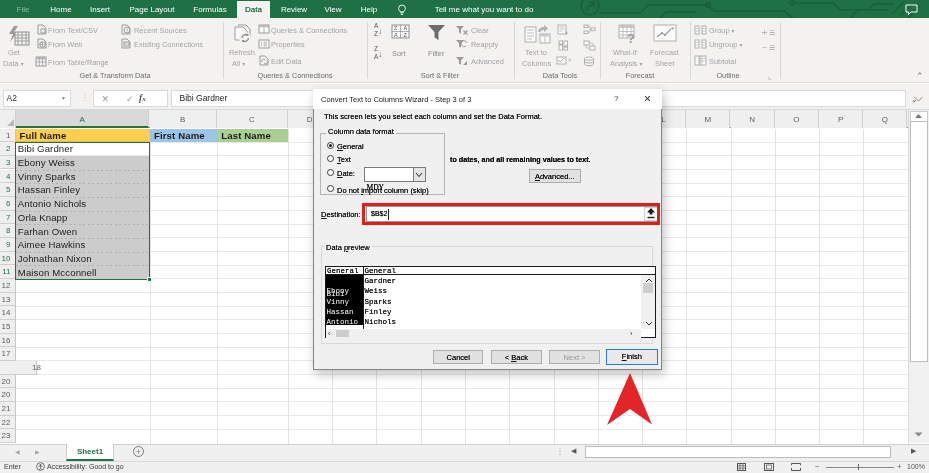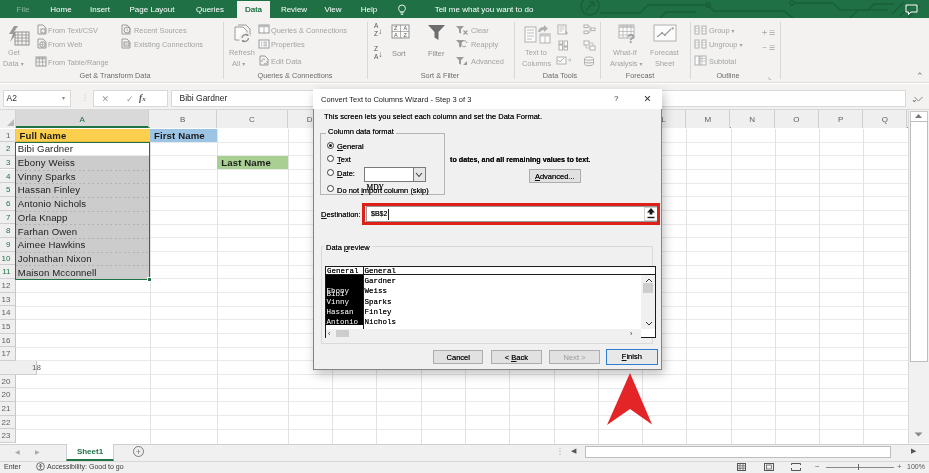--- a/index.html
+++ b/index.html
@@ -37,21 +37,21 @@
       <path d="M255 3 h38 l7 7 h28 l6-6 h20"></path>
         <circle cx="252" cy="3" r="2.2"></circle>
       <path d="M310 18 l8-8 h30"></path>
         <path d="M352 14 l12-12 M360 16 l12-12 M368 18 l12-12"></path>
     </g>
   </svg>
   <div class="tab" style="left:3px;width:40px;color:#8bb79f;">File</div>
   <div class="tab" style="left:44px;width:34px;">Home</div>
   <div class="tab" style="left:85px;width:30px;">Insert</div>
   <div class="tab" style="left:124px;width:56px;">Page Layout</div>
-  <div class="tab" style="left:188px;width:44px;">Queries</div>
+  <div class="tab" style="left:188px;width:44px;">Formulas</div>
   <div class="ab" style="left:237px;top:1px;width:33px;height:18px;background:#f3f2f1;"></div>
   <div class="tab" style="left:237px;width:33px;color:#217346;text-shadow:0 0 0.5px rgba(33,115,70,0.9);">Data</div>
   <div class="tab" style="left:276px;width:36px;">Review</div>
   <div class="tab" style="left:319px;width:28px;">View</div>
   <div class="tab" style="left:355px;width:28px;">Help</div>
   <svg class="ab" style="left:397px;top:3.5px;" width="10" height="12" viewBox="0 0 10 12">
       <path d="M5 1 a3.4 3.4 0 0 1 3.4 3.4 c0 1.7-1.2 2.3-1.5 3.4 l-3.8 0 c-.3-1.1-1.5-1.7-1.5-3.4 A3.4 3.4 0 0 1 5 1 Z M3.4 8.8 l3.2 0 M3.8 10.3 l2.4 0" stroke="#fff" stroke-width="0.9" fill="none"></path>
     </svg>
   <div class="tab" style="left:429px;width:110px;text-align:center;">Tell me what you want to do</div>
   <svg class="ab" style="left:905px;top:4px;" width="13" height="11" viewBox="0 0 13 11">
@@ -324,21 +324,21 @@
   <div class="rowh" style="top:347.3px;">17</div>
   <div class="rowh" style="top:361.0px;padding-left:32px;">18</div>
   <div class="rowh" style="top:374.6px;">20</div>
   <div class="rowh" style="top:388.3px;">20</div>
   <div class="rowh" style="top:402.0px;">21</div>
   <div class="rowh" style="top:415.7px;">22</div>
   <div class="rowh" style="top:429.3px;height:13.6px;">23</div>
 
   <div class="cell" style="left:15.5px;top:128.5px;width:134px;background:#fccf4e;font-weight:bold;border-bottom:1px solid #e3b93e;">Full Name</div>
   <div class="cell" style="left:150px;top:128.5px;width:66.8px;background:#9cc4e4;font-weight:bold;">First Name</div>
-  <div class="cell" style="left:217.3px;top:128.5px;width:70.6px;background:#a9cf92;font-weight:bold;margin-top:27px;">Last Name</div>
+  <div class="cell" style="left:217.3px;top:128.5px;width:70.6px;background:#a9cf92;font-weight:bold;">Last Name</div>
 
   <div class="ab" style="left:16px;top:156.2px;width:133.5px;height:122.7px;background:#cccccc;"></div>
   <div class="ab" style="left:16px;top:169.5px;width:133.5px;height:1px;background:repeating-linear-gradient(to right,#b2b2b2 0 2px,#cccccc 2px 4.5px);"></div>
   <div class="ab" style="left:16px;top:183.1px;width:133.5px;height:1px;background:repeating-linear-gradient(to right,#b2b2b2 0 2px,#cccccc 2px 4.5px);"></div>
   <div class="ab" style="left:16px;top:196.8px;width:133.5px;height:1px;background:repeating-linear-gradient(to right,#b2b2b2 0 2px,#cccccc 2px 4.5px);"></div>
   <div class="ab" style="left:16px;top:210.5px;width:133.5px;height:1px;background:repeating-linear-gradient(to right,#b2b2b2 0 2px,#cccccc 2px 4.5px);"></div>
   <div class="ab" style="left:16px;top:224.2px;width:133.5px;height:1px;background:repeating-linear-gradient(to right,#b2b2b2 0 2px,#cccccc 2px 4.5px);"></div>
   <div class="ab" style="left:16px;top:237.8px;width:133.5px;height:1px;background:repeating-linear-gradient(to right,#b2b2b2 0 2px,#cccccc 2px 4.5px);"></div>
   <div class="ab" style="left:16px;top:251.5px;width:133.5px;height:1px;background:repeating-linear-gradient(to right,#b2b2b2 0 2px,#cccccc 2px 4.5px);"></div>
   <div class="ab" style="left:16px;top:265.2px;width:133.5px;height:1px;background:repeating-linear-gradient(to right,#b2b2b2 0 2px,#cccccc 2px 4.5px);"></div>

